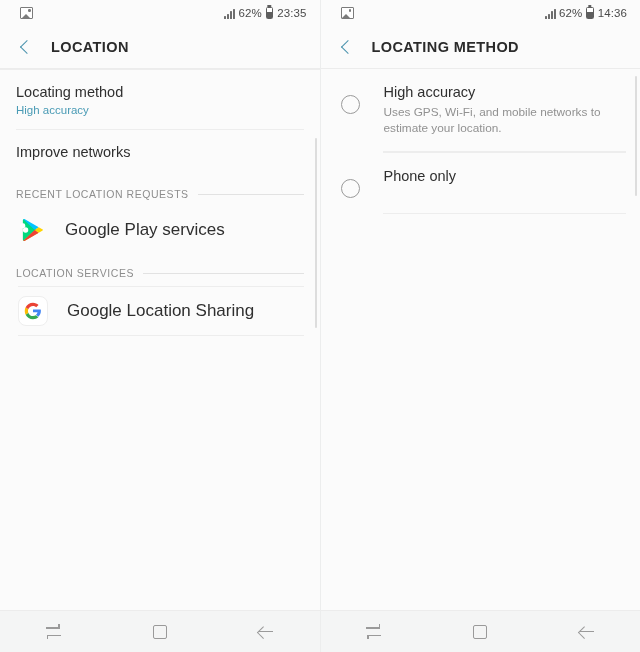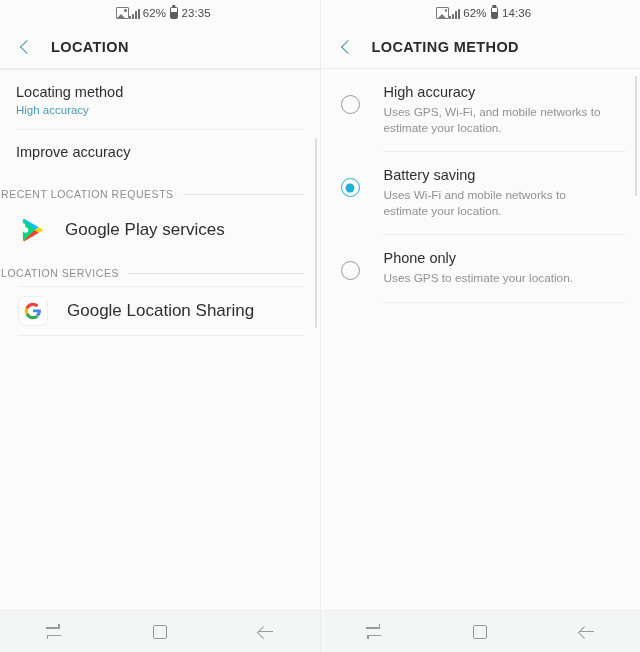--- a/index.html
+++ b/index.html
@@ -30,21 +30,21 @@
   .phone.right {
     border-left: 1px solid #eceded;
   }
 
   
   .status-bar {
     height: 26px;
     flex: 0 0 26px;
     display: flex;
     align-items: center;
-    justify-content: center;
+    justify-content: space-between;
     padding: 0 13px 0 20px;
     background: #fbfbfb;
     box-sizing: border-box;
   }
   .status-left {
     display: flex;
     align-items: center;
     gap: 4px;
   }
   .status-right {
@@ -229,21 +229,21 @@
     font-size: 11.5px;
     color: #4a9bb5;
     margin-top: 3px;
   }
 
   
   .section-head {
     display: flex;
     align-items: center;
     gap: 9px;
-    padding: 14px 16px 7px 1px;
+    padding: 14px 16px 7px 16px;
   }
   .section-head span {
     font-size: 10.5px;
     color: #8d8d8d;
     letter-spacing: 0.55px;
     white-space: nowrap;
   }
   .section-head .rule {
     flex: 1 1 auto;
     height: 1px;
@@ -457,21 +457,21 @@
 
       <div class="row-sep" style="margin-left:0;margin-right:0;"></div>
 
       <div class="item">
         <div class="item-title">Locating method</div>
         <div class="item-sub">High accuracy</div>
       </div>
       <div class="row-sep"></div>
 
       <div class="item">
-        <div class="item-title">Improve accuracy</div>
+        <div class="item-title">Improve networks</div>
       </div>
 
       <div class="section-head">
         <span>RECENT LOCATION REQUESTS</span>
         <div class="rule"></div>
       </div>
 
       <div class="app-row">
         <div class="gplay-icon">
           <svg viewBox="0 0 48 48" width="28" height="28" aria-hidden="true">
@@ -562,34 +562,26 @@
 
       <div class="radio-row">
         <div class="radio"></div>
         <div class="radio-text">
           <div class="radio-title">High accuracy</div>
           <div class="radio-desc">Uses GPS, Wi-Fi, and mobile networks to estimate your location.</div>
         </div>
       </div>
       <div class="radio-sep"></div>
 
-      <div class="radio-row">
-        <div class="radio selected"></div>
-        <div class="radio-text">
-          <div class="radio-title">Battery saving</div>
-          <div class="radio-desc">Uses Wi-Fi and mobile networks to estimate your location.</div>
-        </div>
-      </div>
       <div class="radio-sep"></div>
 
       <div class="radio-row">
         <div class="radio"></div>
         <div class="radio-text">
           <div class="radio-title">Phone only</div>
-          <div class="radio-desc">Uses GPS to estimate your location.</div>
         </div>
       </div>
       <div class="radio-sep"></div>
 
       <div class="scrollbar" style="top:8px;height:120px;"></div>
     </div>
 
     <div class="nav-bar">
       <div class="nav-btn">
         <div class="ic-recents">

